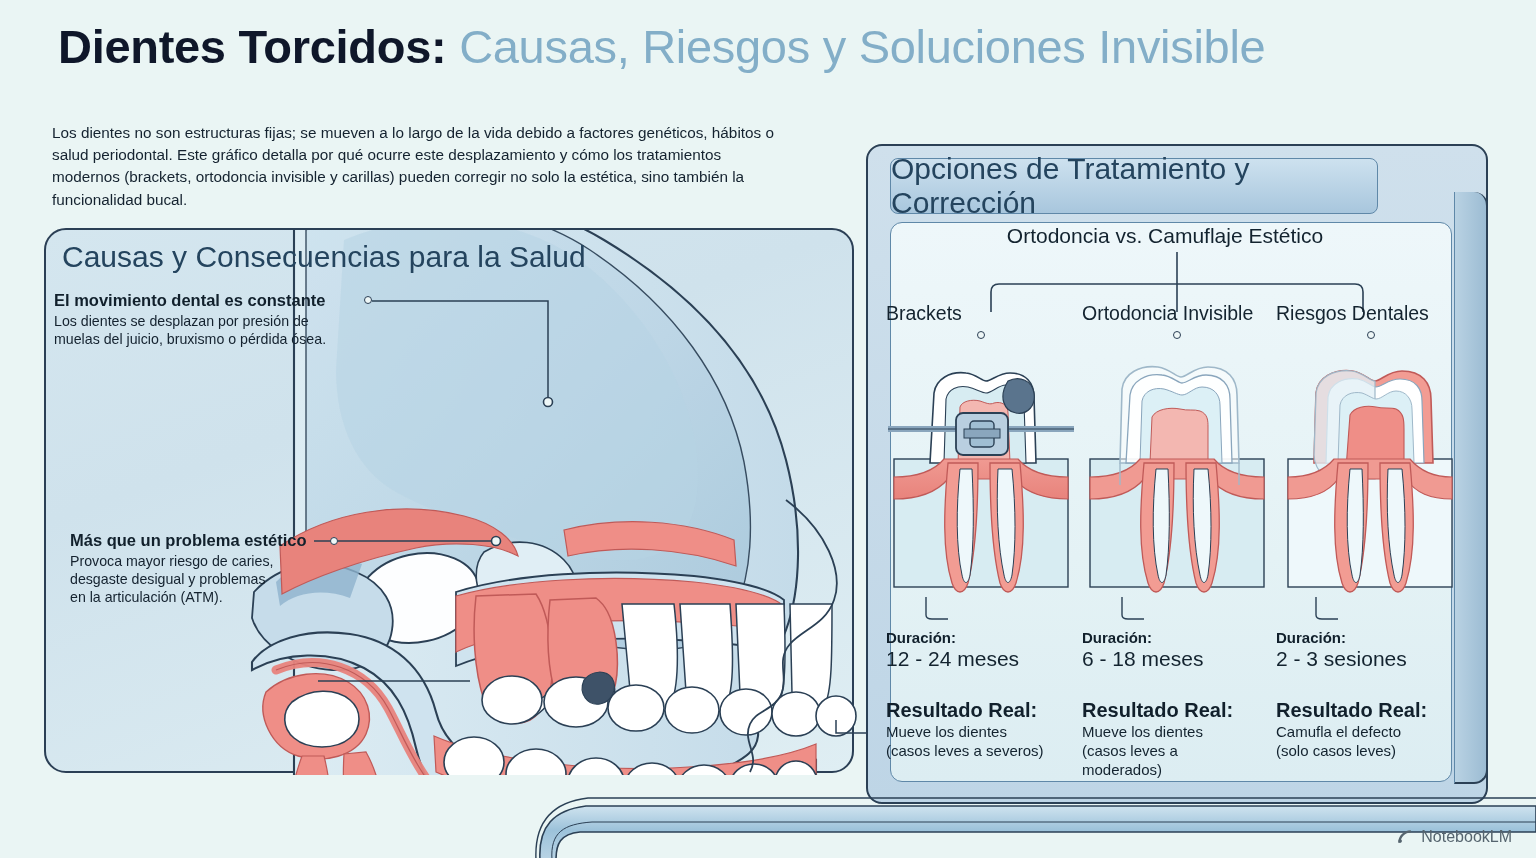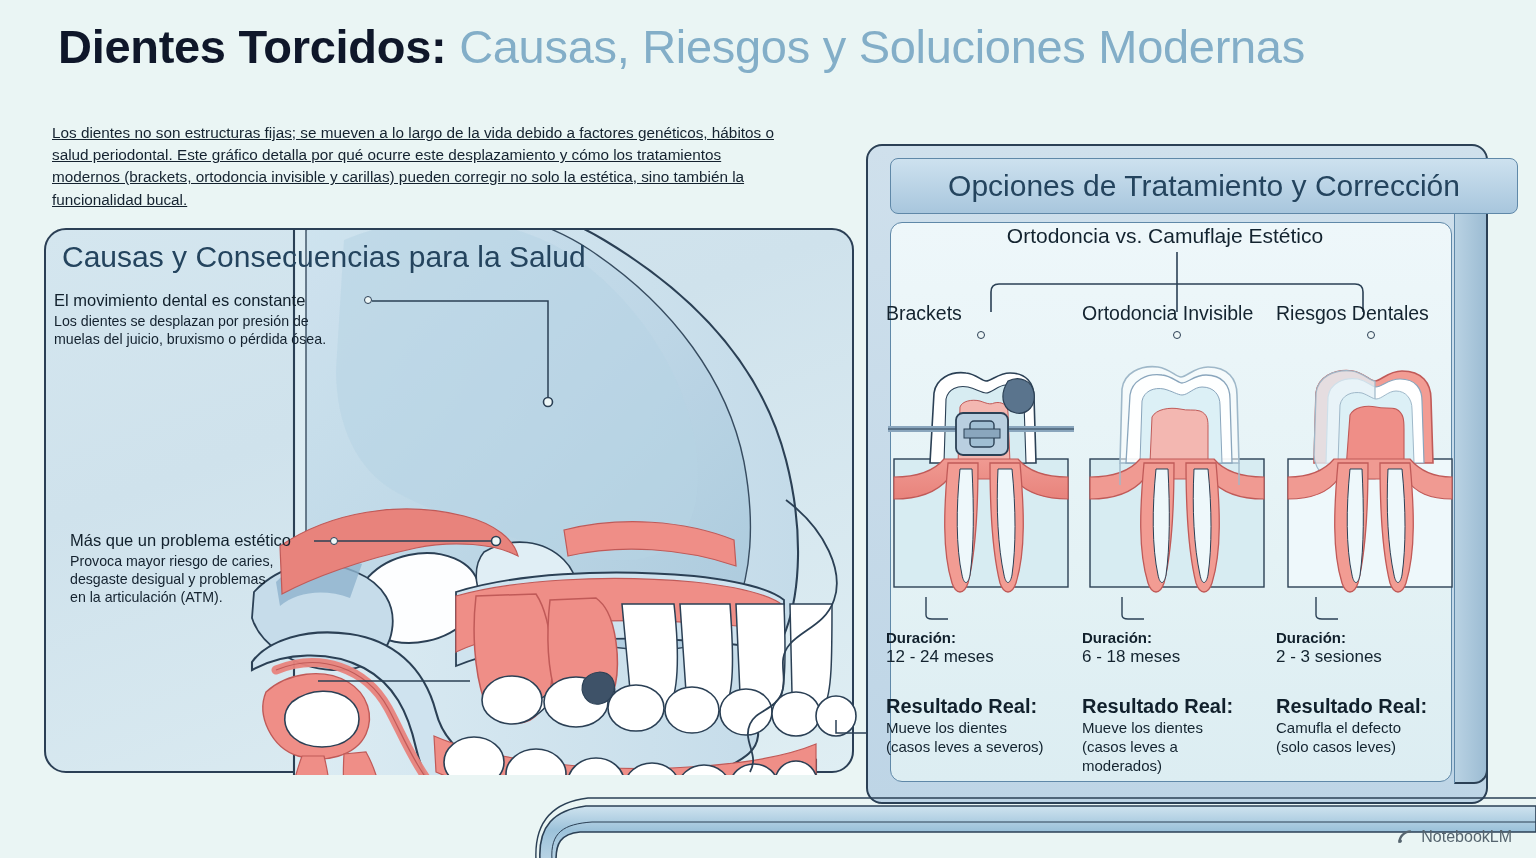--- a/index.html
+++ b/index.html
@@ -18,42 +18,42 @@
     position:absolute; left:58px; top:22px; width:1430px;
     font-size:47px; line-height:1.05; white-space:nowrap;
     color:#7aa8c4; letter-spacing:-0.3px;
   }
   #title .strong { font-weight:bold; color:#0f172a; }
   #title .light  { font-weight:normal; color:#83aec8; }
 
   
   #intro {
     position:absolute; left:52px; top:122px; width:740px;
-    font-size:15.3px; line-height:1.45; color:#14222f;text-decoration:underline;
+    font-size:15.3px; line-height:1.45; color:#14222f;
   }
 
   
   #left-panel {
     position:absolute; left:44px; top:228px; width:810px; height:545px;
     border:2px solid #2b3f55;
     border-radius:22px;
     background:linear-gradient(160deg,#d4e6ef 0%, #cfe2ec 35%, #dfeef3 100%);
   }
   #left-panel-title {
     position:absolute; left:62px; top:240px;
     font-size:30px; color:#24445e; font-weight:normal;
   }
 
   
   #anatomy { position:absolute; left:44px; top:200px; width:860px; height:660px; }
 
   
   .callout { position:absolute; }
   .callout .c-title {
-    font-size:16.5px; font-weight:normal; color:#11202c; white-space:nowrap;
+    font-size:16.5px; font-weight:bold; color:#11202c; white-space:nowrap;
     line-height:1.25;
   }
   .callout .c-body {
     font-size:14.2px; line-height:1.27; color:#14222f; margin-top:1px;
   }
   #callout-1 { left:54px; top:290px; }
   #callout-2 { left:46px; top:530px;margin-left:24px; }
   #callout-3 { left:46px; top:668px; }
   #callout-4 { left:912px; top:723px; }
   #callout-4 .c-title { font-size:16.5px; }
@@ -69,21 +69,21 @@
   #right-panel {
     position:absolute; left:866px; top:144px; width:622px; height:660px;
   }
   #rp-outer {
     position:absolute; inset:0;
     border:2px solid #2b4055;
     border-radius:16px;
     background:linear-gradient(180deg,#cfe0ec 0%,#bed5e6 100%);
   }
   #rp-header {
-    position:absolute; left:24px; top:14px; width:628px; height:56px;
+    position:absolute; left:24px; top:14px; width:488px; height:56px;
     border:1.6px solid #5f88a8; border-radius:8px;
     background:linear-gradient(180deg,#cde1ef 0%,#a8c6dd 100%);
     display:flex; align-items:center; justify-content:center;
   }
   #rp-header-text { font-size:30px; color:#24445e; }
   #rp-body {
     position:absolute; left:24px; top:78px; width:562px; height:560px;
     border:1.6px solid #5f88a8; border-radius:12px;
     background:linear-gradient(180deg,#eef7fa 0%,#e4f2f5 60%,#dcedf2 100%);
   }
@@ -104,21 +104,21 @@
   #tree { position:absolute; left:866px; top:250px; width:622px; height:120px; }
 
   
   .tcol { position:absolute; top:302px; width:190px; text-align:left; }
   #tcol-0 { left:886px; }
   #tcol-1 { left:1082px; }
   #tcol-2 { left:1276px; }
   .tcol .t-name { font-size:19.5px; color:#13232f; white-space:nowrap; }
   .tooth-wrap { position:relative; width:190px; height:238px; margin-top:34px; }
   .t-dur-label { font-size:15px; font-weight:bold; color:#11202c; margin-top:2px; }
-  .t-dur-val   { font-size:17px; color:#13232f; margin-top:1px; }
+  .t-dur-val   { font-size:21px; color:#13232f; margin-top:1px; }
   .t-res-label { font-size:20px; font-weight:bold; color:#11202c; margin-top:28px; }
   .t-res-val   { font-size:15px; color:#13232f; line-height:1.25; margin-top:1px; }
 
   
   #bottom-bar { position:absolute; left:0; top:770px; width:1536px; height:90px; }
 
   
   #watermark {
     position:absolute; right:24px; bottom:12px;
     display:flex; align-items:center; gap:7px;
@@ -127,21 +127,21 @@
   #watermark svg { display:block; }
 
   .lines { position:absolute; inset:0; pointer-events:none; }
 </style>
 </head>
 <body>
 
 <div class="stage">
 
   <div id="title">
-    <span class="strong">Dientes Torcidos:</span><span class="light"> Causas, Riesgos y Soluciones Modernas</span>
+    <span class="strong">Dientes Torcidos:</span><span class="light"> Causas, Riesgos y Soluciones Invisible</span>
   </div>
 
   <div id="intro">Los dientes no son estructuras fijas; se mueven a lo largo de la vida debido a factores genéticos, hábitos o salud periodontal. Este gráfico detalla por qué ocurre este desplazamiento y cómo los tratamientos modernos (brackets, ortodoncia invisible y carillas) pueden corregir no solo la estética, sino también la funcionalidad bucal.</div>
 
   <div id="left-panel"></div>
 
   <svg id="anatomy" viewBox="0 0 860 660">
     <defs>
       <linearGradient id="skullG" x1="0" y1="0" x2="1" y2="1">
         <stop offset="0%" stop-color="#cfe3ef"></stop>

